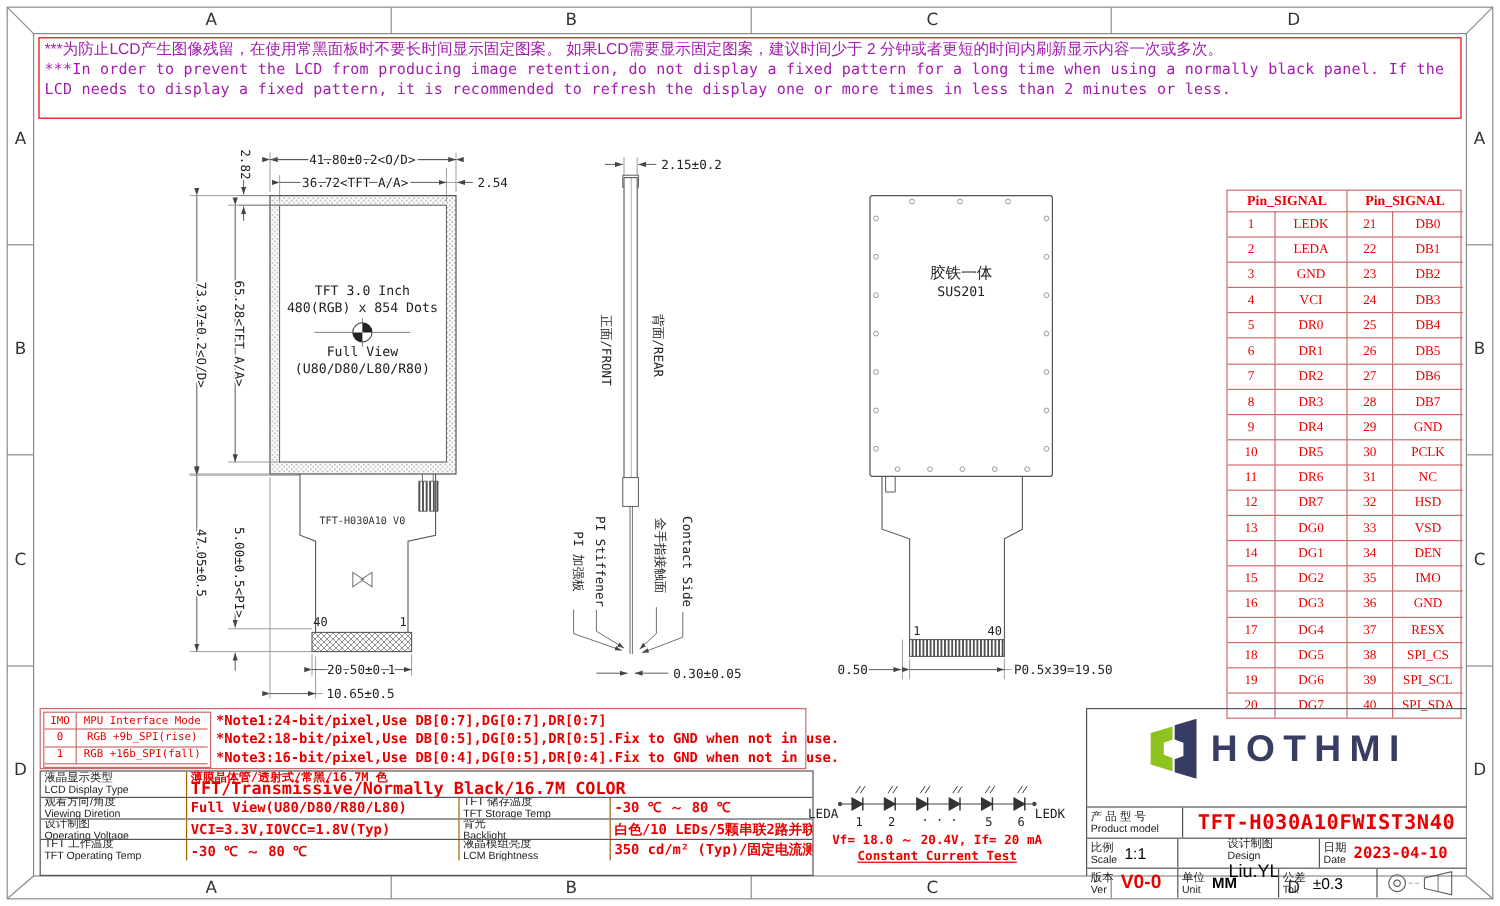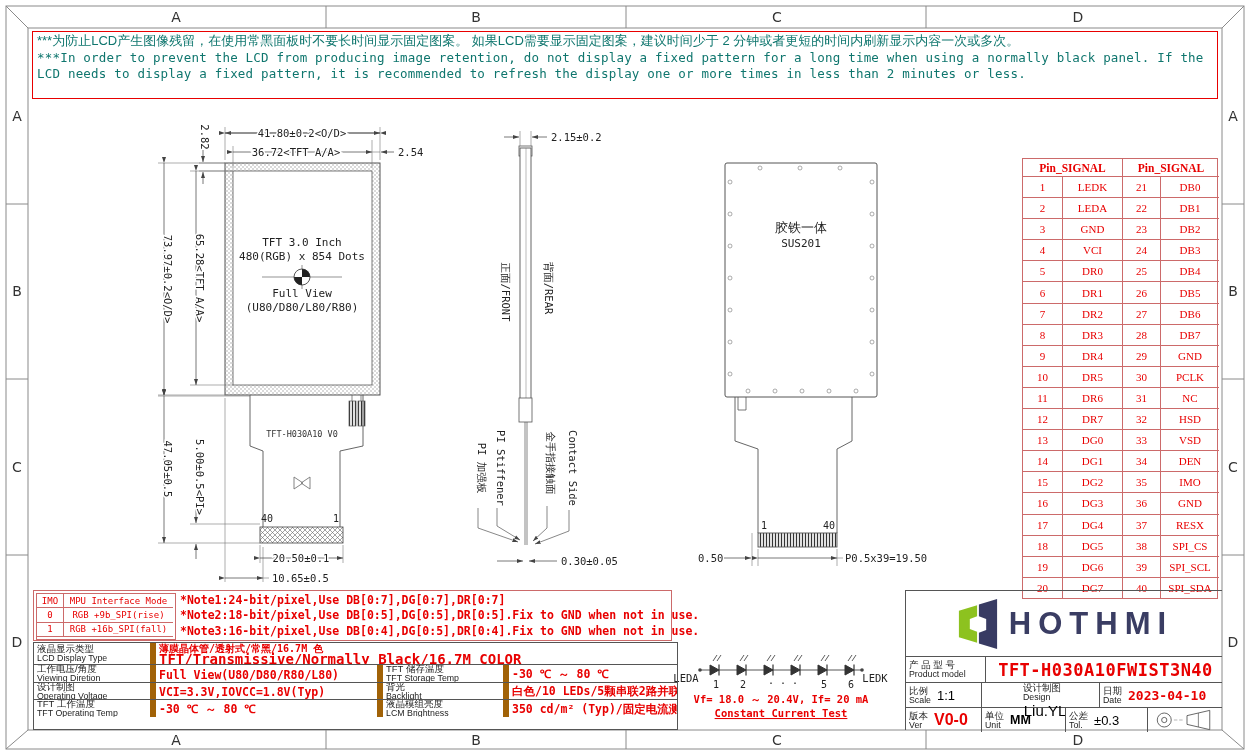--- a/index.html
+++ b/index.html
@@ -2,21 +2,21 @@
 <html><head>
 <meta charset="utf-8">
 <style>
   html,body{margin:0;padding:0;background:#fff;}
   body{width:1250px;height:755px;position:relative;font-family:"Liberation Sans",sans-serif;overflow:hidden;}
   .abs{position:absolute;}
   
   .zone{position:absolute;font:14px "DejaVu Sans",sans-serif;color:#333;transform:translate(-50%,-50%);}
   
   #warnbox{left:32px;top:31px;width:1186px;height:68px;border:1px solid #e80000;padding:1px 4px;box-sizing:border-box;}
-  .warn-line{color:#0f766e;white-space:nowrap;line-height:16.5px;}
+  .warn-line{color:#a21caf;white-space:nowrap;line-height:16.5px;}
   .warn-cn{font-size:13px;}
   .warn-en{font-family:"DejaVu Sans Mono",monospace;font-size:12.5px;letter-spacing:.2px;}
   
   #pintable{left:1022px;top:158px;width:196px;border:1px solid #cc6a6a;box-sizing:border-box;
             font-family:Liberation Serif, serif;color:#e80000;}
   .pt-hdr{display:grid;grid-template-columns:100px 96px;height:17px;}
   .pt-hdr div{border-right:1px solid #cc6a6a;display:flex;align-items:center;justify-content:center;
               font-size:11.5px;font-weight:bold;}
   .pt-hdr div:last-child{border-right:none;}
   #pt-body{display:grid;grid-template-columns:40px 60px 38px 58px;}
@@ -31,26 +31,26 @@
   #imotable div{border-right:1px solid #cc6a6a;border-bottom:1px solid #cc6a6a;display:flex;align-items:center;justify-content:center;white-space:nowrap;}
   #imotable div:nth-child(2n){border-right:none;}
   .note-lines{position:absolute;left:146px;top:2px;}
   .note-line{color:#e80000;font-family:"DejaVu Sans Mono",monospace;font-size:11.5px;font-weight:bold;
              line-height:15.3px;white-space:nowrap;}
   
   #spectable{left:33px;top:642px;width:645px;height:88px;border:1px solid #555;box-sizing:border-box;font-size:11px;}
   .sp-row{display:grid;}
   .sp-row1{grid-template-columns:122px 521px;height:21px;}
   .sp-rowN{grid-template-columns:122px 227px 126px 168px;height:16.7px;border-top:1px solid #555;}
-  .sp-cell{border-right:6px solid #a16207;overflow:hidden;padding-left:3px;display:flex;flex-direction:column;justify-content:center;}
+  .sp-cell{border-right:1px solid #a16207;overflow:hidden;padding-left:3px;display:flex;flex-direction:column;justify-content:center;}
   .sp-row .sp-cell:last-child{border-right:none;}
   .sp-label{color:#222;}
   .sp-label .cn{font-size:9.5px;line-height:10px;white-space:nowrap;}
   .sp-label .en{font-size:8.8px;line-height:9px;white-space:nowrap;}
-  .sp-val{color:#e80000;font-weight:bold;font-size:11.5px;white-space:nowrap;font-family:"DejaVu Sans Mono","Liberation Sans",sans-serif;justify-content:flex-end;}
+  .sp-val{color:#e80000;font-weight:bold;font-size:11.5px;white-space:nowrap;font-family:"DejaVu Sans Mono","Liberation Sans",sans-serif;}
   .sp-val2l .cn{font-size:10px;line-height:10.5px;}
   .sp-val2l .en{font-size:14px;line-height:9.5px;font-weight:bold;}
   
   #titleblock{left:905px;top:590px;width:317px;height:140px;border-left:1px solid #555;border-top:1px solid #555;box-sizing:border-box;}
   #tb-logo{height:65px;display:flex;align-items:center;justify-content:center;gap:8px;}
   #brandname{color:#3a3d63;font-size:31px;font-weight:bold;letter-spacing:7px;font-family:"Liberation Sans",sans-serif;}
   .tb-row{display:flex;border-top:1px solid #555;box-sizing:border-box;}
   .tb-cell{border-right:1px solid #555;display:flex;align-items:center;box-sizing:border-box;padding-left:3px;}
   .tb-cell:last-child{border-right:none;}
   .tb-lab{display:flex;flex-direction:column;justify-content:center;color:#222;}
@@ -457,21 +457,21 @@
       <span class="cn">液晶显示类型</span>
         <span class="en">LCD Display Type</span>
     </div>
     <div class="sp-cell sp-val sp-val2l">
       <span class="cn">薄膜晶体管/透射式/常黑/16.7M 色</span>
         <span class="en">TFT/Transmissive/Normally Black/16.7M COLOR</span>
     </div>
   </div>
   <div class="sp-row sp-rowN">
     <div class="sp-cell sp-label">
-        <span class="cn">工作电压/角度</span>
+        <span class="cn">观看方向/角度</span>
         <span class="en">Viewing Diretion</span>
       </div>
     <div class="sp-cell sp-val">Full View(U80/D80/R80/L80)</div>
     <div class="sp-cell sp-label">
         <span class="cn">TFT 储存温度</span>
         <span class="en">TFT Storage Temp</span>
       </div>
     <div class="sp-cell sp-val">-30 ℃ ～ 80 ℃</div>
   </div>
   <div class="sp-row sp-rowN">
@@ -501,21 +501,21 @@
 </div>
 
 <div class="abs" id="titleblock">
   <div id="tb-logo">
     <svg width="46" height="50" viewBox="0 0 100 110">
       <polygon points="8,26 48,14 48,38 32,44 32,66 48,72 48,96 8,84" fill="#8dc21f"></polygon>
       <polygon points="52,12 92,0 92,110 52,98 52,74 68,68 68,44 52,38" fill="#383b63"></polygon>
     </svg>
     <span id="brandname">HOTHMI</span>
   </div>
-  <div class="tb-row" style="height:26px;">
+  <div class="tb-row" style="height:26px;margin-top:16px;">
     <div class="tb-cell" style="width:80px;">
       <div class="tb-lab">
         <span class="cn">产 品 型 号</span>
           <span class="en">Product model</span>
       </div>
     </div>
     <div class="tb-cell" style="flex:1;justify-content:center;">
       <span style="color:#e80000;font:bold 17px 'DejaVu Sans Mono',monospace;letter-spacing:0.5px;">TFT-H030A10FWIST3N40</span>
     </div>
   </div>

